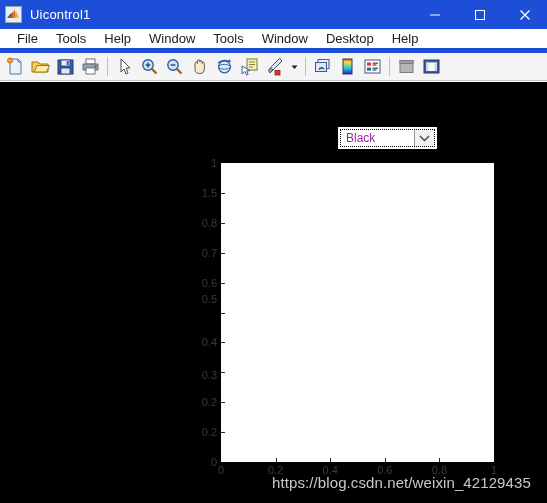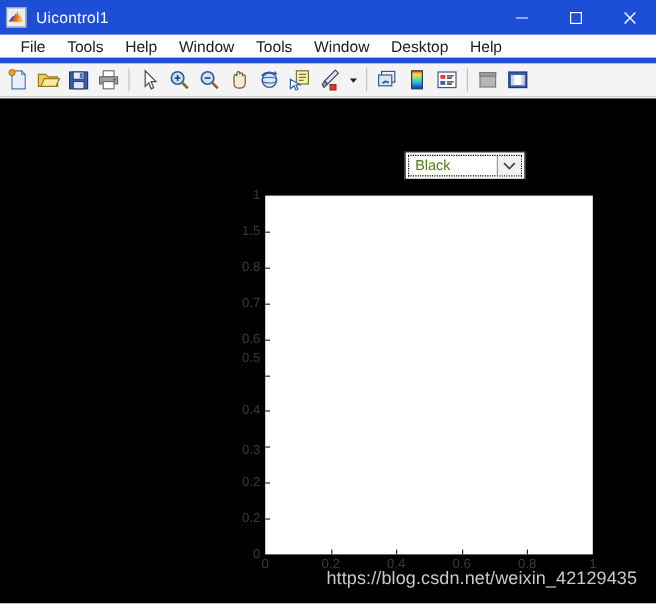--- a/index.html
+++ b/index.html
@@ -129,21 +129,21 @@
     position: absolute;
     left: 2px; top: 2px;
     right: 2px; bottom: 2px;
     border: 1px dotted #000000;
     box-sizing: border-box;
     display: flex;
     align-items: center;
   }
   .popup-value {
     font-size: 12px;
-    color: #4d7c0f;
+    color: #a21caf;
     padding-left: 5px;
     flex: 1;
   }
   .popup-arrow {
     width: 19px;
     border-left: 1px solid #9a9a9a;
     background: #f0f0f0;
     display: flex;
     align-items: center;
     justify-content: center;

